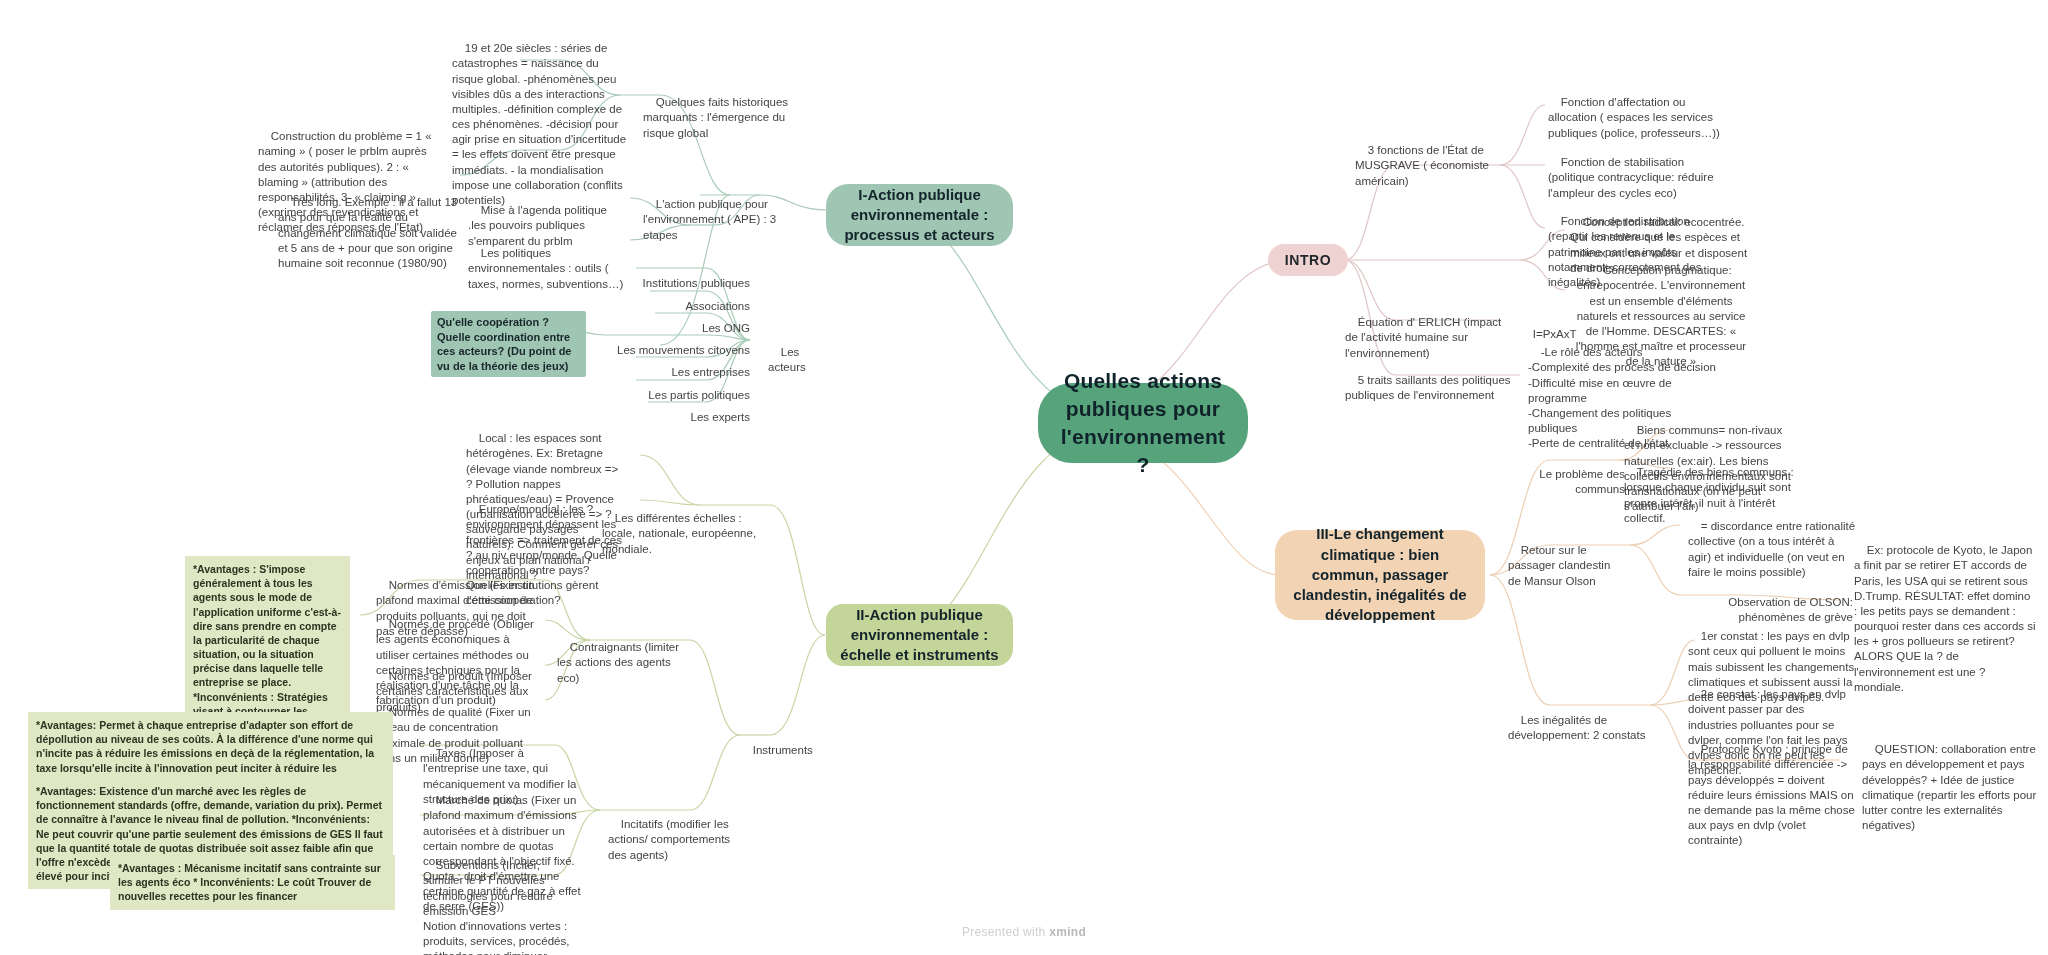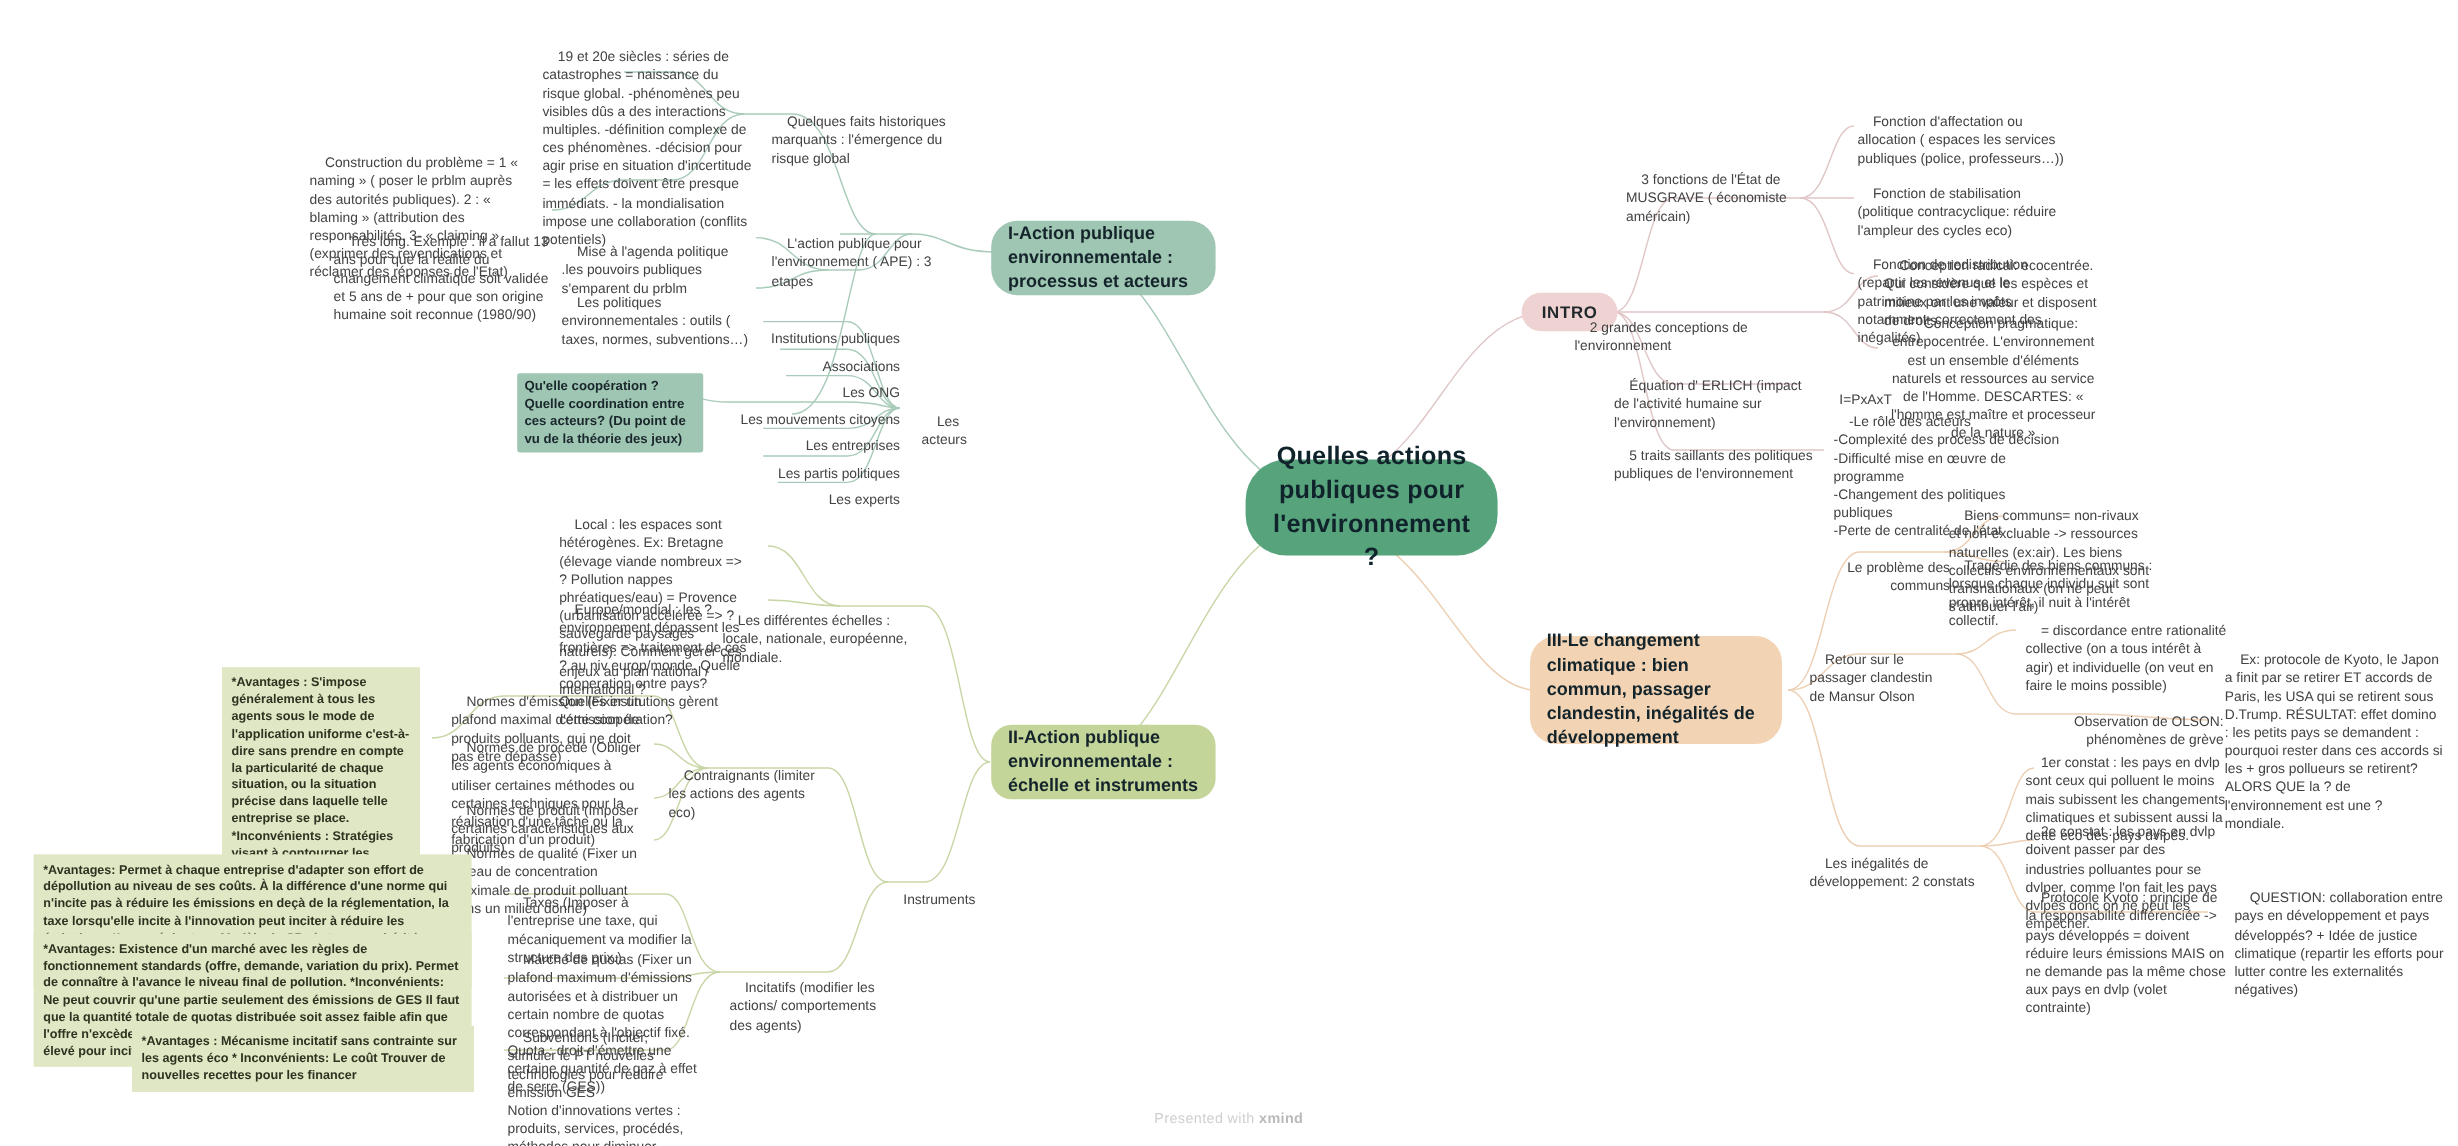--- a/index.html
+++ b/index.html
@@ -10,21 +10,21 @@
   .node{position:absolute;box-sizing:border-box;line-height:1.32;}
   .txt{font-size:11.5px;color:#434343;white-space:pre-wrap;}
   .central{
     background:#56a37c;color:#10232b;border-radius:34px;
     font-weight:bold;font-size:21px;line-height:1.33;text-align:center;
     display:flex;align-items:center;justify-content:center;padding:14px 18px;
     letter-spacing:.2px;
   }
   .branch{
     border-radius:22px;font-weight:bold;font-size:15px;line-height:1.35;
-    display:flex;align-items:center;justify-content:center;text-align:left;
+    display:flex;align-items:center;justify-content:center;text-align:center;
     padding:10px 14px;color:#14242b;
   }
   .branch.green{background:#9fc6b2;}
   .branch.green2{background:#c4d59a;}
   .branch.orange{background:#f2d3b4;}
   .pill{
     background:#efd2d2;color:#20282c;border-radius:16px;font-weight:bold;
     font-size:14px;letter-spacing:.6px;display:flex;align-items:center;
     justify-content:center;padding:6px 0;
   }
@@ -329,23 +329,20 @@
   <div class="node txt" style="left:1548px;top:80px;width:175px;">
     <span>Fonction d'affectation ou allocation ( espaces les services publiques (police, professeurs…))</span>
   </div>
   <div class="node txt" style="left:1548px;top:140px;width:175px;">
     <span>Fonction de stabilisation (politique contracyclique: réduire l'ampleur des cycles eco)</span>
   </div>
   <div class="node txt" style="left:1548px;top:199px;width:180px;">
     <span>Fonction de redistribution (repartir les revenus et le patrimoine par les impôts notamment- correctement des inégalités)</span>
   </div>
 
-  <div class="node txt" style="left:1312px;top:252px;width:195px;">
-    <span>2 grandes conceptions de l'environnement</span>
-  </div>
   <div class="node txt" style="left:1570px;top:200px;width:180px;">
     <span>Conception radical: ecocentrée. Qui considère que les espèces et milieux ont une valeur et disposent de droits</span>
   </div>
   <div class="node txt" style="left:1570px;top:248px;width:182px;text-align:center;">
     <span>Conception pragmatique: entrepocentrée. L'environnement est un ensemble d'éléments naturels et ressources au service de l'Homme. DESCARTES: « l'homme est maître et processeur de la nature »</span>
   </div>
 
   <div class="node txt" style="left:1345px;top:300px;width:158px;">
     <span>Équation d' ERLICH (impact de l'activité humaine sur l'environnement)</span>
   </div>

